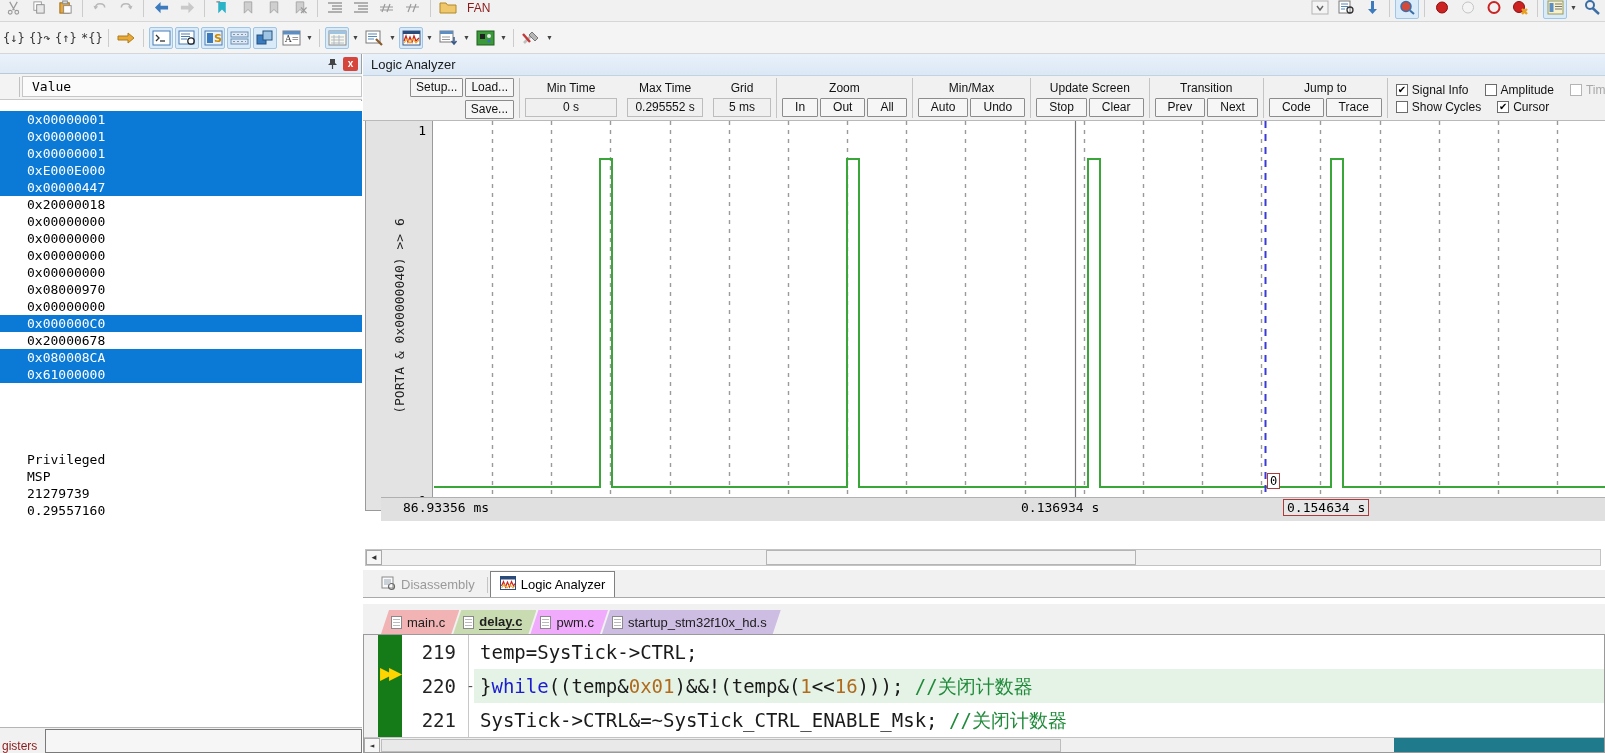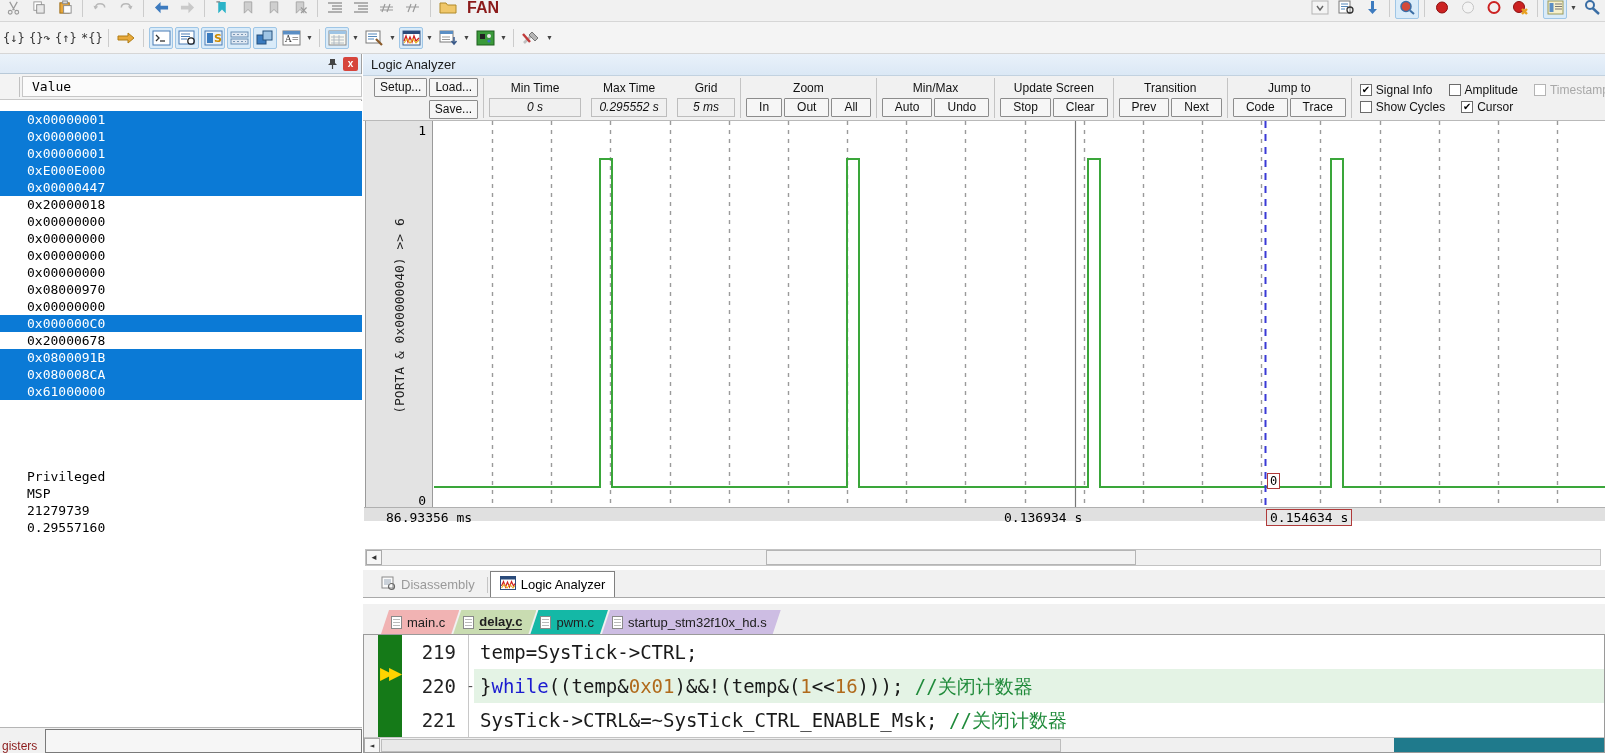--- a/index.html
+++ b/index.html
@@ -30,21 +30,21 @@
     display: flex; align-items: center; justify-content: center;
     border: 1px solid transparent;
     border-radius: 2px;
     font-size: 12px;
     color: #555;
     position: relative;
   }
   .tb-btn.active { background: #d9ebf9; border-color:#9fc6e6; }
   .tb-sep { width: 1px; height: 18px; background: #ccc; margin: 0 4px; }
   .tb-arrow { font-size: 7px; color:#444; width:11px; display:flex;align-items:center;justify-content:center; }
-  .tb-label { font-size: 16px; color:#8b1a1a; font-weight:bold; margin:0 6px; }
+  .tb-label { font-size: 12px; color:#8b1a1a; font-weight:normal; margin:0 6px; }
 
   
   #left-panel {
     position: absolute; left: 0; top: 54px;
     width: 362px; height: 699px;
     background: #ffffff;
     border-right: 1px solid #a0a0a0;
   }
   #left-titlebar {
     height: 20px; background: linear-gradient(#eaf2fa,#dfeaf6);
@@ -135,21 +135,20 @@
     color:#111; border-radius:1px; white-space:nowrap;
     display:flex;align-items:center;justify-content:center;
   }
   .btn.sm { padding:1px 12px; min-width:26px; }
   .field {
     border:1px solid #bdbdbd; background:#f0f0f0;
     font-size:12px; height:19px; line-height:17px;
     color:#111; text-align:center; padding:0 13px;
     display:flex;align-items:center;justify-content:center;
     white-space:nowrap;
-    font-style:italic;
   }
   .chk-col { display:flex; flex-direction:column; justify-content:center; gap:3px; padding-left:8px;}
   .chk-line { display:flex; align-items:center; gap:4px; }
   .chk {
     width:12px;height:12px;border:1px solid #6b6b6b;background:#fff;
     display:flex;align-items:center;justify-content:center;
     font-size:10px; line-height:10px; color:#000;
   }
   .chk.dim { border-color:#b4b4b4; }
   .chk-label { font-size:12px; color:#111; margin-right:12px; white-space:nowrap;}
@@ -175,21 +174,21 @@
     transform-origin: center center;
     white-space:nowrap;
     font-family:"DejaVu Sans Mono", monospace;
     font-size:13px; color:#222;
   }
   #plot-canvas {
     position:absolute; left:71px; top:0; right:0; height:390px;
     background:#ffffff; overflow:hidden;
   }
   #time-ruler {
-    position:absolute; left:1px; bottom:0; right:0; height:14px;
+    position:absolute; left:18px; bottom:0; right:0; height:24px;
     background:#e0e0e0; border-top:1px solid #b0b0b0;
     font-family:"DejaVu Sans Mono", monospace; font-size:13px;
   }
   .tlabel { position:absolute; top:2px; white-space:nowrap; }
   #cursor-time-box {
     position:absolute; top:1px;
     border:1px solid #b03a3a; background:#e7e7e7;
     padding:0 3px; color:#000;
     font-family:"DejaVu Sans Mono", monospace; font-size:13px;
   }
@@ -630,21 +629,20 @@
         <div class="reg-row sel"><span>0x00000447</span></div>
         <div class="reg-row"><span>0x20000018</span></div>
         <div class="reg-row"><span>0x00000000</span></div>
         <div class="reg-row"><span>0x00000000</span></div>
         <div class="reg-row"><span>0x00000000</span></div>
         <div class="reg-row"><span>0x00000000</span></div>
         <div class="reg-row"><span>0x08000970</span></div>
         <div class="reg-row"><span>0x00000000</span></div>
         <div class="reg-row sel"><span>0x000000C0</span></div>
         <div class="reg-row"><span>0x20000678</span></div>
-        <div class="reg-row sel"><span>0x0800091B</span></div>
         <div class="reg-row sel"><span>0x080008CA</span></div>
         <div class="reg-row sel"><span>0x61000000</span></div>
         <div class="reg-gap"></div>
         <div class="reg-gap"></div>
         <div class="reg-gap"></div>
         <div class="reg-gap"></div>
         <div class="info-row">Privileged</div>
         <div class="info-row">MSP</div>
         <div class="info-row">21279739</div>
         <div class="info-row">0.29557160</div>
@@ -655,21 +653,21 @@
       <div class="tabbox"></div>
     </div>
   </div>
 
   <div id="la-window">
     <div id="la-titlebar">Logic Analyzer</div>
 
     <div id="la-toolbar">
 
       <div class="tgroup bordered" style="gap:3px;">
-        <div class="grow" style="justify-content:flex-start;">
+        <div class="grow" style="justify-content:flex-start;margin-left:36px;">
           <div class="btn">Setup...</div>
           <div class="btn">Load...</div>
         </div>
         <div class="grow" style="justify-content:flex-end;">
           <div class="btn">Save...</div>
         </div>
       </div>
 
       <div class="tgroup">
         <div class="glabel">Min Time</div>
@@ -819,21 +817,21 @@
 
   <div id="file-tabs">
       <div class="ftab" style="background: rgb(241, 179, 179); z-index: 10;">
         <span class="fdoc"></span>
         <span class="fname">main.c</span>
       </div>
       <div class="ftab active" style="background: rgb(201, 220, 177); z-index: 9;">
         <span class="fdoc"></span>
         <span class="fname">delay.c</span>
       </div>
-      <div class="ftab" style="background: #14b8a6; z-index: 8;">
+      <div class="ftab" style="background: #f0abfc; z-index: 8;">
         <span class="fdoc"></span>
         <span class="fname">pwm.c</span>
       </div>
       <div class="ftab" style="background: rgb(205, 189, 227); z-index: 7;">
         <span class="fdoc"></span>
         <span class="fname">startup_stm32f10x_hd.s</span>
       </div>
     </div>
 
   <div id="editor">

